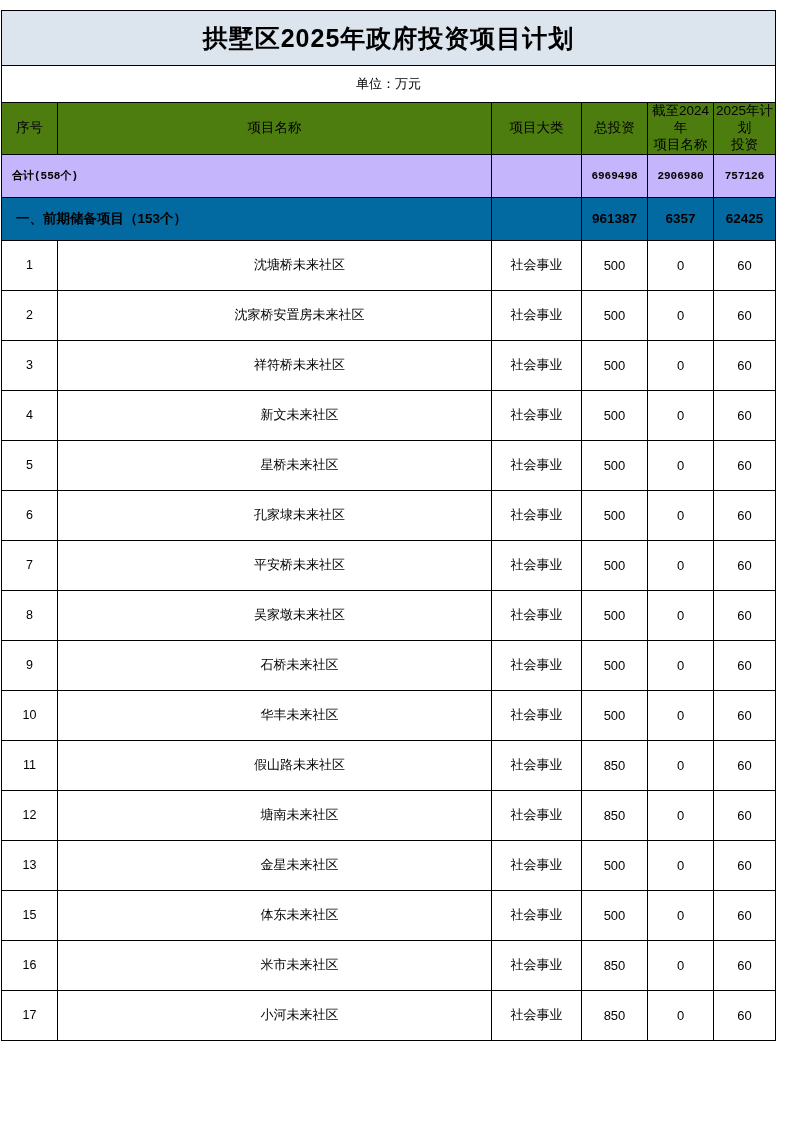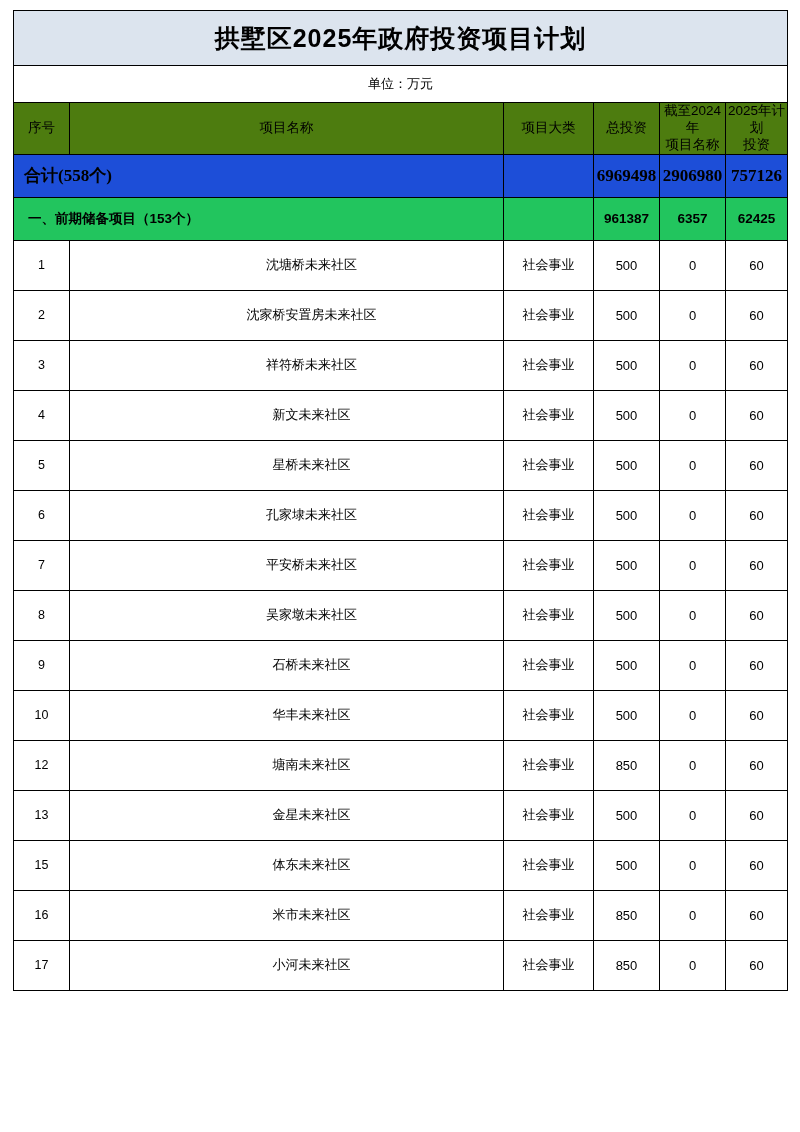--- a/index.html
+++ b/index.html
@@ -11,21 +11,21 @@
     width: 800px;
     height: 1132px;
     font-family: "Liberation Serif", "DejaVu Serif", serif;
     color: #000000;
   }
   .page {
     position: relative;
     width: 800px;
     height: 1132px;
     box-sizing: border-box;
-    padding: 10px 13px 0 13px;
+    padding: 10px 13px 0 1px;
   }
   table.doc {
     width: 774px;
     border-collapse: collapse;
     table-layout: fixed;
   }
   table.doc td {
     border: 1px solid #000000;
     padding: 0;
     vertical-align: middle;
@@ -56,35 +56,35 @@
   }
   .hdr td {
     background: #4d7c0f;
     text-align: center;
     height: 50px;
     font-size: 13.5px;
     font-family: "Liberation Sans", "DejaVu Sans", sans-serif;
     line-height: 1.25;
   }
   .sumrow td {
-    background: #1d4ed8;
+    background: #c4b5fd;
     height: 42px;
-    font-size: 17px;
+    font-size: 11px;
     font-weight: bold;
-    font-family: Liberation Serif, serif;
+    font-family: Liberation Mono, monospace;
   }
   .sumrow td.label {
     text-align: left;
     padding-left: 10px;
   }
   .sumrow td.num {
     text-align: center;
   }
   .sectionrow td {
-    background: #22c55e;
+    background: #0369a1;
     height: 42px;
     font-size: 13.5px;
     font-weight: bold;
     font-family: "Liberation Sans", "DejaVu Sans", sans-serif;
   }
   .sectionrow td.label {
     text-align: left;
     padding-left: 14px;
   }
   .sectionrow td.num {
@@ -234,20 +234,28 @@
       </tr>
       <tr class="datarow">
         <td class="seq">10</td>
         <td class="name">华丰未来社区</td>
         <td class="cat">社会事业</td>
         <td class="num">500</td>
         <td class="num">0</td>
         <td class="num">60</td>
       </tr>
       <tr class="datarow">
+        <td class="seq">11</td>
+        <td class="name">假山路未来社区</td>
+        <td class="cat">社会事业</td>
+        <td class="num">850</td>
+        <td class="num">0</td>
+        <td class="num">60</td>
+      </tr>
+      <tr class="datarow">
         <td class="seq">12</td>
         <td class="name">塘南未来社区</td>
         <td class="cat">社会事业</td>
         <td class="num">850</td>
         <td class="num">0</td>
         <td class="num">60</td>
       </tr>
       <tr class="datarow">
         <td class="seq">13</td>
         <td class="name">金星未来社区</td>

